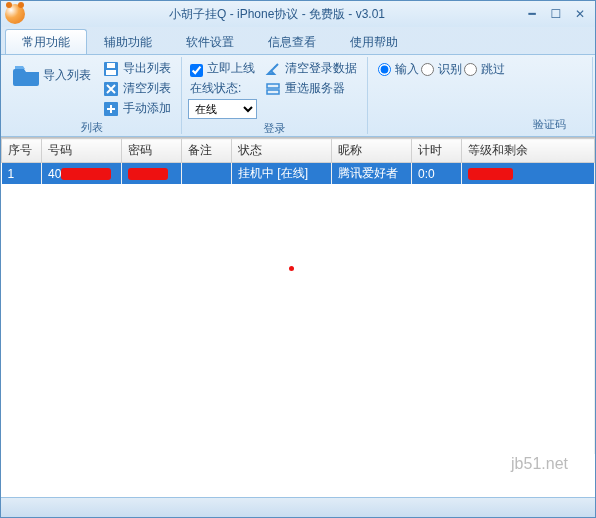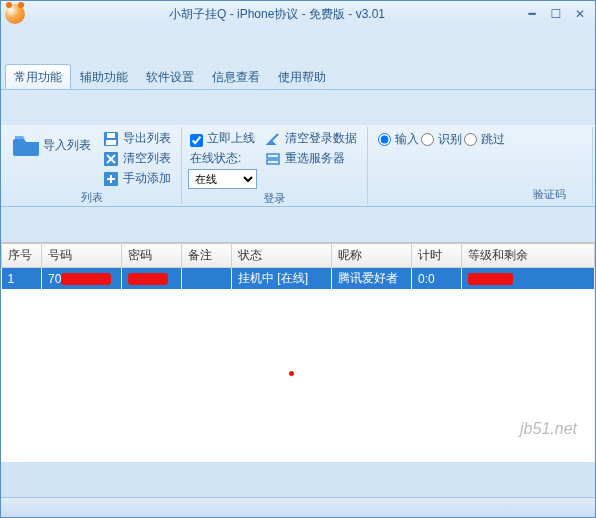--- a/index.html
+++ b/index.html
@@ -1,27 +1,27 @@
 <!DOCTYPE html>
 <html><head>
 <meta charset="utf-8">
 <style>
 * { margin: 0; padding: 0; box-sizing: border-box; font-family: "Microsoft YaHei", Arial, sans-serif; font-size: 12px; }
 body { background: #f0f0f0; width: 596px; height: 518px; overflow: hidden; }
-.window { width: 596px; height: 518px; background: linear-gradient(#dae9f7, #cfe4f5); border: 1px solid #5a8fc0; display: flex; flex-direction: column; gap: 35px; }
+.window { width: 596px; height: 518px; background: linear-gradient(#dae9f7, #cfe4f5); border: 1px solid #5a8fc0; display: flex; flex-direction: column; }
 .titlebar { height: 26px; background: linear-gradient(#e8f2fb, #d5e7f7); display: flex; align-items: center; padding: 0 4px; }
 .logo { width: 20px; height: 20px; border-radius: 50%; background: radial-gradient(circle at 30% 30%, #fff, #f9a94b 40%, #e67817); margin-right: 8px; position: relative; }
 .logo::before, .logo::after { content: ""; position: absolute; width: 6px; height: 6px; background: #e67817; border-radius: 50%; top: -2px; }
 .logo::before { left: 1px; }
 .logo::after { right: 1px; }
 .title { flex: 1; text-align: center; color: #2b5a8a; font-size: 12px; }
 .winbtns { display: flex; gap: 2px; }
 .winbtn { width: 22px; height: 18px; display: flex; align-items: center; justify-content: center; color: #3a6a9a; cursor: pointer; }
 .menubar { height: 28px; display: flex; padding: 2px 4px 0 4px; gap: 0; border-bottom: 1px solid #9cc3e4; }
-.menu-item { padding: 4px 8px; color: #2b5a8a; cursor: pointer; border: 1px solid transparent; border-bottom: none; text-align: right; }
+.menu-item { padding: 4px 16px; color: #2b5a8a; cursor: pointer; border: 1px solid transparent; border-bottom: none; text-align: right; }
 .menu-item.active { background: linear-gradient(#fff, #eaf3fb); border-color: #9cc3e4; border-radius: 3px 3px 0 0; }
 .ribbon { height: 82px; background: linear-gradient(#eaf3fb, #d8e9f8); border-bottom: 1px solid #9cc3e4; display: flex; padding: 2px; }
 .group { display: flex; flex-direction: column; border-right: 1px solid #b8d4ec; padding: 2px 6px; }
 .group-body { flex: 1; display: flex; align-items: flex-start; gap: 4px; }
 .group-label { text-align: center; color: #3a6a9a; font-size: 11px; padding-top: 2px; }
 .bigbtn { display: flex; align-items: center; gap: 2px; padding: 2px 4px; cursor: pointer; color: #2b5a8a; }
 .bigbtn .ico { width: 28px; height: 28px; display: flex; align-items: center; justify-content: center; }
 .smallbtn-col { display: flex; flex-direction: column; gap: 1px; }
 .smallbtn { display: flex; align-items: center; gap: 4px; padding: 1px 4px; cursor: pointer; color: #2b5a8a; white-space: nowrap; }
 .smallbtn .ico { width: 16px; height: 16px; display: flex; align-items: center; justify-content: center; }
@@ -29,21 +29,21 @@
 .select { border: 1px solid #7aa8d4; background: #fff; padding: 0 2px; font-size: 11px; height: 20px; }
 .radio-col { display: flex; flex-direction: row; gap: 2px; padding: 2px 4px; }
 .radio-row { display: flex; align-items: center; gap: 4px; color: #2b5a8a; }
 .grid { flex: 1; background: #fff; overflow: auto; border-top: 1px solid #c0c0c0; position: relative; }
 .grid table { width: 100%; border-collapse: collapse; }
 .grid th { background: linear-gradient(#fdfdfd, #ececec); border: 1px solid #d0d0d0; padding: 3px 6px; text-align: left; font-weight: normal; color: #333; }
 .grid td { border-right: 1px solid #eee; padding: 2px 6px; height: 18px; }
 .grid tr.selected td { background: #2b7cd3; color: #fff; }
 .redact { display: inline-block; background: #e11; height: 12px; border-radius: 3px; vertical-align: middle; }
 .statusbar { height: 20px; background: linear-gradient(#e0ecf7, #c9ddf0); border-top: 1px solid #9cc3e4; }
-.watermark { position: absolute; right: 18px; bottom: 24px; color: rgba(120,120,120,.5); font-size: 16px; font-style: italic; pointer-events: none; }
+.watermark { position: absolute; right: 27px; bottom: 24px; color: rgba(120,120,120,.5); font-size: 16px; pointer-events: none; }
 .red-dot { position: absolute; width: 5px; height: 5px; background: #e11; border-radius: 50%; left: 288px; top: 128px; }
 svg { display: block; }
 </style>
 </head>
 <body>
 
 <div class="window">
   <div class="titlebar">
     <div class="logo"></div>
     <div class="title">小胡子挂Q - iPhone协议 - 免费版 - v3.01</div>
@@ -176,21 +176,21 @@
           <th style="width:50px">备注</th>
           <th style="width:100px">状态</th>
           <th style="width:80px">昵称</th>
           <th style="width:50px">计时</th>
           <th>等级和剩余</th>
         </tr>
       </thead>
       <tbody>
         <tr class="selected">
           <td>1</td>
-          <td><span>70</span><span class="redact" style="width:50px"></span></td>
+          <td><span>40</span><span class="redact" style="width:50px"></span></td>
           <td><span class="redact" style="width:40px"></span></td>
           <td></td>
           <td>挂机中 [在线]</td>
           <td>腾讯爱好者</td>
           <td>0:0</td>
           <td><span class="redact" style="width:45px"></span></td>
         </tr>
         <tr>
             <td colspan="8"></td>
           </tr>

